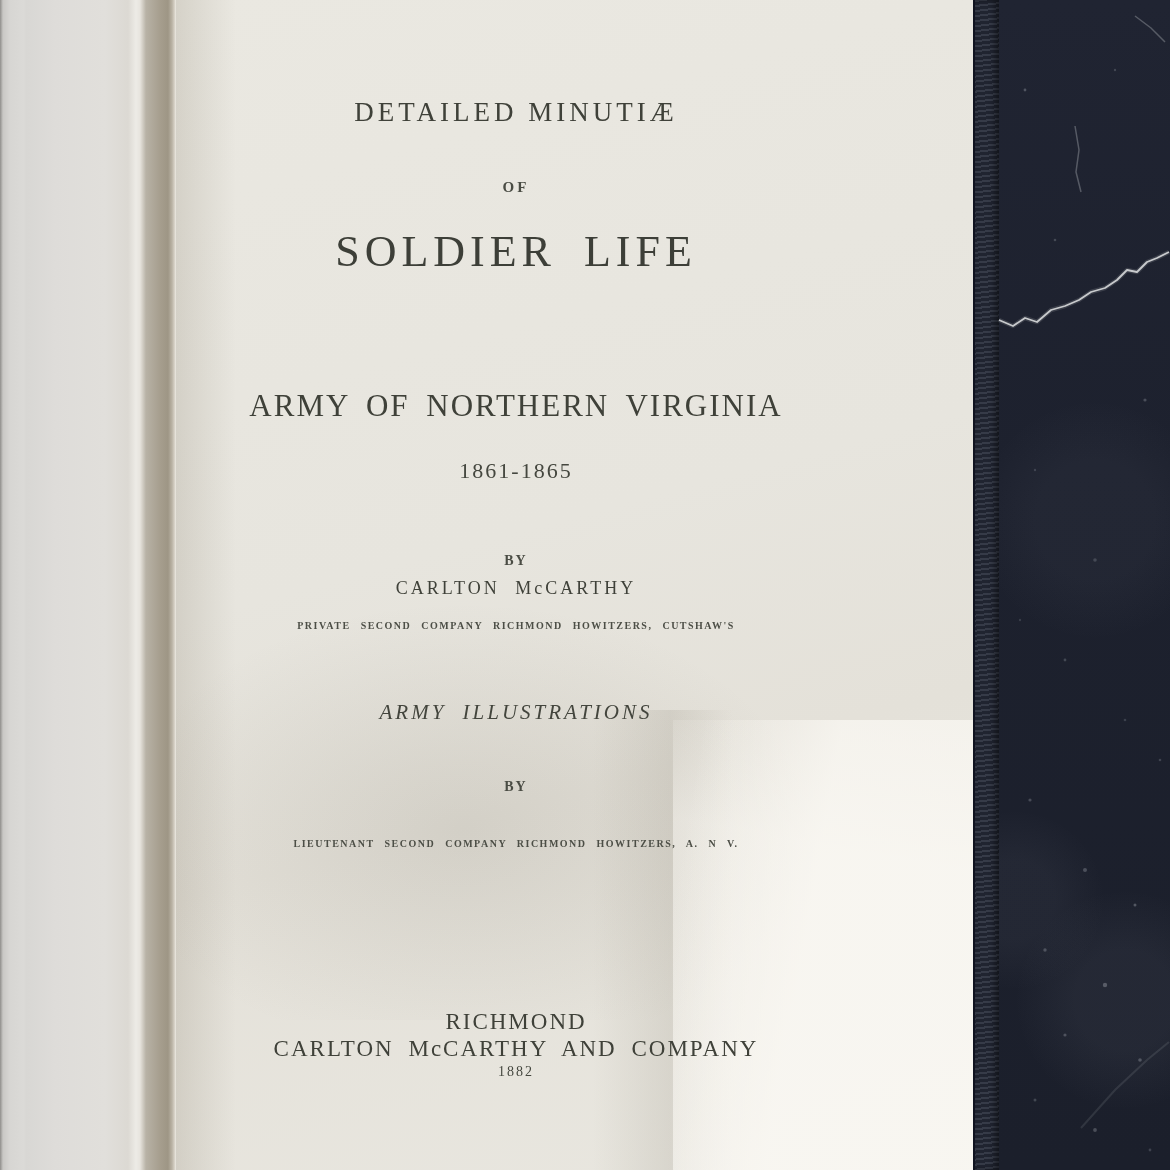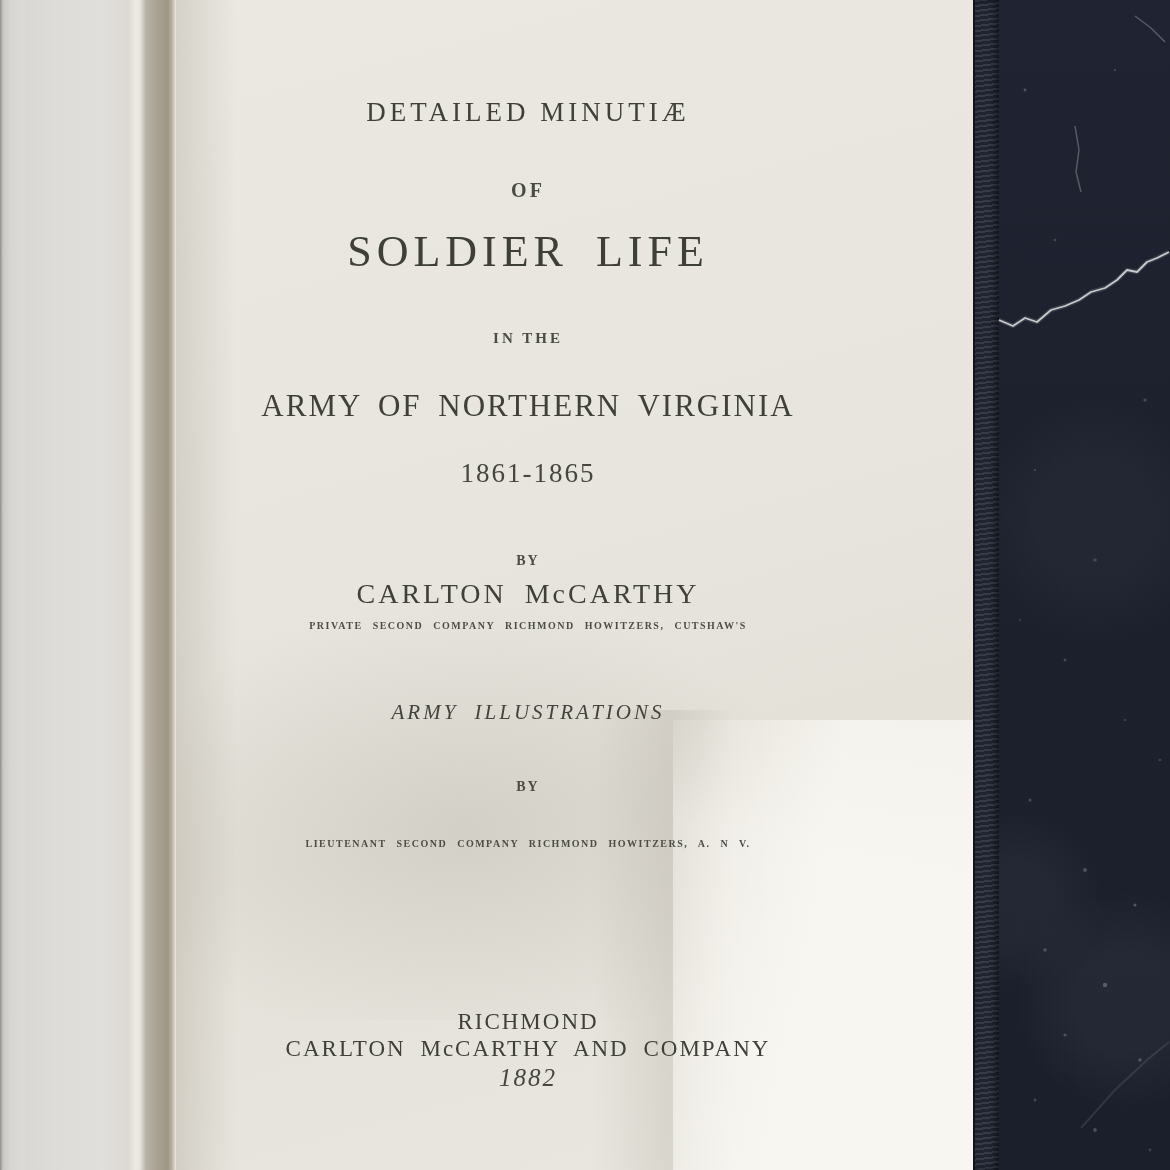--- a/index.html
+++ b/index.html
@@ -38,40 +38,40 @@
     background:linear-gradient(90deg,rgba(110,102,85,0),rgba(110,102,85,.13) 55%,rgba(110,102,85,0));
     pointer-events:none;
   }
   .corner-highlight{
     position:absolute;right:0;bottom:0;width:300px;height:450px;
     background:linear-gradient(100deg,rgba(250,248,243,0) 8%,rgba(250,248,243,.75) 45%),
                linear-gradient(190deg,rgba(250,248,243,0) 2%,rgba(250,248,243,.5) 30%);
     pointer-events:none;
   }
   
-  .text-col{position:absolute;left:12px;top:0;width:680px;height:902px;}
+  .text-col{position:absolute;left:0;top:0;width:680px;height:902px;}
   .line{position:absolute;left:0;width:100%;text-align:center;color:#45473f;white-space:nowrap;}
   .l-series{top:97px;font-size:27px;letter-spacing:4px;color:#3f4139;}
-  .l-of{top:179px;font-size:20px;letter-spacing:3px;font-weight:bold;color:#4a4c44;}
+  .l-of{top:179px;font-size:15px;letter-spacing:3px;font-weight:bold;color:#4a4c44;}
   .l-title{top:226px;font-size:44px;letter-spacing:5px;word-spacing:12px;color:#3d3f38;}
   .l-inthe{top:330px;font-size:15px;letter-spacing:3px;font-weight:bold;color:#4a4c44;}
   .l-subtitle{top:388px;font-size:31px;letter-spacing:2px;word-spacing:7px;color:#3f4139;}
-  .l-years{top:458px;font-size:27px;letter-spacing:2px;}
+  .l-years{top:458px;font-size:22px;letter-spacing:2px;}
   .l-by1{top:553px;font-size:14px;letter-spacing:2px;font-weight:bold;color:#4a4c44;}
-  .l-author{top:578px;font-size:28px;letter-spacing:3px;word-spacing:8px;color:#3f4139;text-align:center;}
+  .l-author{top:578px;font-size:18px;letter-spacing:3px;word-spacing:8px;color:#3f4139;text-align:center;}
   .l-credit1{top:620px;}
   .l-credit2{top:643px;}
   .l-credit3{top:838px;}
   .credit{font-size:10px;letter-spacing:1.5px;word-spacing:6px;font-weight:bold;color:#4c4e46;}
   .l-illus{top:700px;font-size:21px;letter-spacing:3px;word-spacing:8px;font-style:italic;color:#43453d;}
   .l-by2{top:779px;font-size:14px;letter-spacing:2px;font-weight:bold;color:#4a4c44;}
   .l-illustrator{top:798px;font-size:26px;letter-spacing:2px;word-spacing:8px;color:#3f4139;}
   .l-city{top:1009px;font-size:23px;letter-spacing:2px;color:#3f4139;}
   .l-publisher{top:1036px;font-size:23px;letter-spacing:2px;word-spacing:7px;color:#3f4139;}
-  .l-pubyear{top:1064px;font-size:25px;letter-spacing:2px;font-style:italic;}
+  .l-pubyear{top:1064px;font-size:14px;letter-spacing:2px;}
   
   .cover{
     position:absolute;left:973px;top:0;width:197px;height:1170px;
     background:
       radial-gradient(circle at 40px 900px, rgba(180,185,200,.05) 0 40px, rgba(0,0,0,0) 90px),
       radial-gradient(circle at 150px 1000px, rgba(180,185,200,.06) 0 50px, rgba(0,0,0,0) 110px),
       radial-gradient(circle at 120px 520px, rgba(180,185,200,.04) 0 60px, rgba(0,0,0,0) 120px),
       linear-gradient(180deg,#202432 0%,#1d212e 40%,#1b1f2b 100%);
     border-left:2px solid #101320;
   }
@@ -93,21 +93,20 @@
   <div class="page">
     <div class="page-gutter-shade"></div>
     <div class="page-mid-shadow"></div>
     <div class="corner-shadow"></div>
     <div class="corner-highlight"></div>
 
     <div class="text-col">
       <div class="line l-series">DETAILED MINUTIÆ</div>
       <div class="line l-of">OF</div>
       <div class="line l-title">SOLDIER LIFE</div>
-      <div class="line l-inthe">IN THE</div>
       <div class="line l-subtitle">ARMY OF NORTHERN VIRGINIA</div>
       <div class="line l-years">1861-1865</div>
       <div class="line l-by1">BY</div>
       <div class="line l-author">CARLTON McCARTHY</div>
       <div class="line credit l-credit1">PRIVATE SECOND COMPANY RICHMOND HOWITZERS, CUTSHAW'S</div>
       <div class="line l-illus">ARMY ILLUSTRATIONS</div>
       <div class="line l-by2">BY</div>
       <div class="line credit l-credit3">LIEUTENANT SECOND COMPANY RICHMOND HOWITZERS, A. N V.</div>
       <div class="line l-city">RICHMOND</div>
       <div class="line l-publisher">CARLTON McCARTHY AND COMPANY</div>

